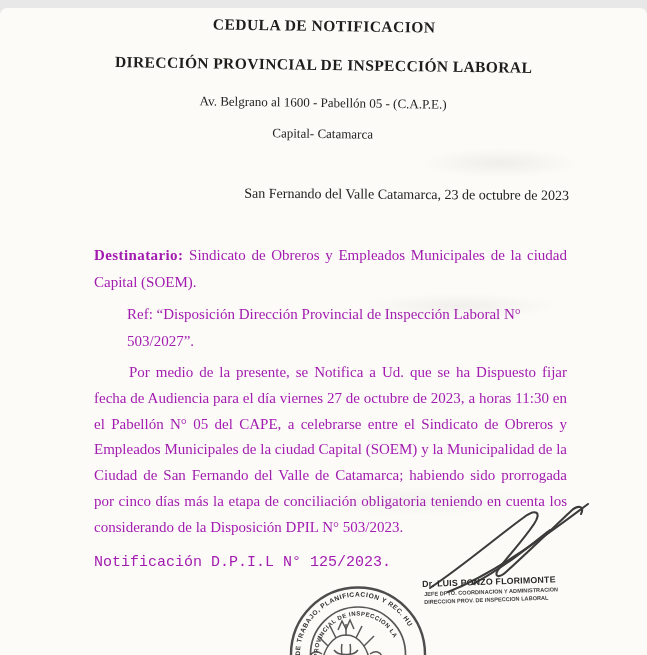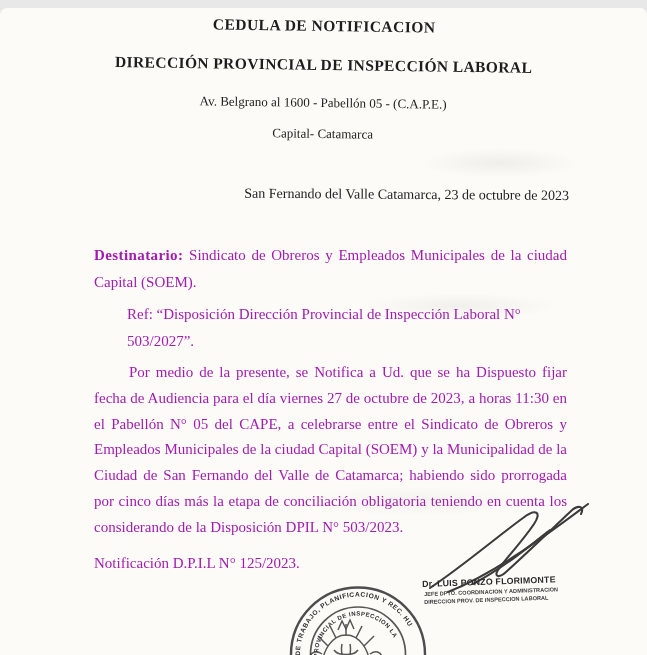--- a/index.html
+++ b/index.html
@@ -30,21 +30,21 @@
 
   .date-line{margin:44px 78px 0 0;text-align:right;font-size:14px;transform:rotate(.4deg);}
 
   .letter-body{margin:40px 80px 0 94px;}
   .para{margin:0;font-size:15px;line-height:26.5px;text-align:justify;color:#a21caf;}
   .lbl{font-weight:bold;letter-spacing:.4px;}
   .para-direccion{margin-top:3px;}
   .para-ref{margin-top:6px;margin-left:33px;text-align:left;}
   .para-main{margin-top:6px;line-height:25.8px;text-indent:35px;}
   .para-closing{margin-top:6px;margin-left:89px;text-align:left;letter-spacing:.2px;}
-  .para-notif{margin-top:9px;text-align:left;}
+  .para-notif{margin-top:9px;text-align:left;font-family:Liberation Mono, monospace;}
 
   .signature-wrap{position:absolute;left:418px;top:488px;width:200px;height:120px;}
   .sig-svg{position:absolute;left:0;top:0;}
   .sig-name{position:absolute;left:4px;top:83px;width:190px;
     font-family:"Liberation Sans",sans-serif;font-weight:bold;font-size:8.8px;
     letter-spacing:.2px;color:#2a2a2a;transform:rotate(-2deg);transform-origin:left top;}
   .sig-role{position:absolute;left:6px;width:190px;
     font-family:"Liberation Sans",sans-serif;font-weight:bold;font-size:5.6px;
     color:#454545;transform:rotate(-2deg);transform-origin:left top;}
   .sig-role1{top:95px;}

